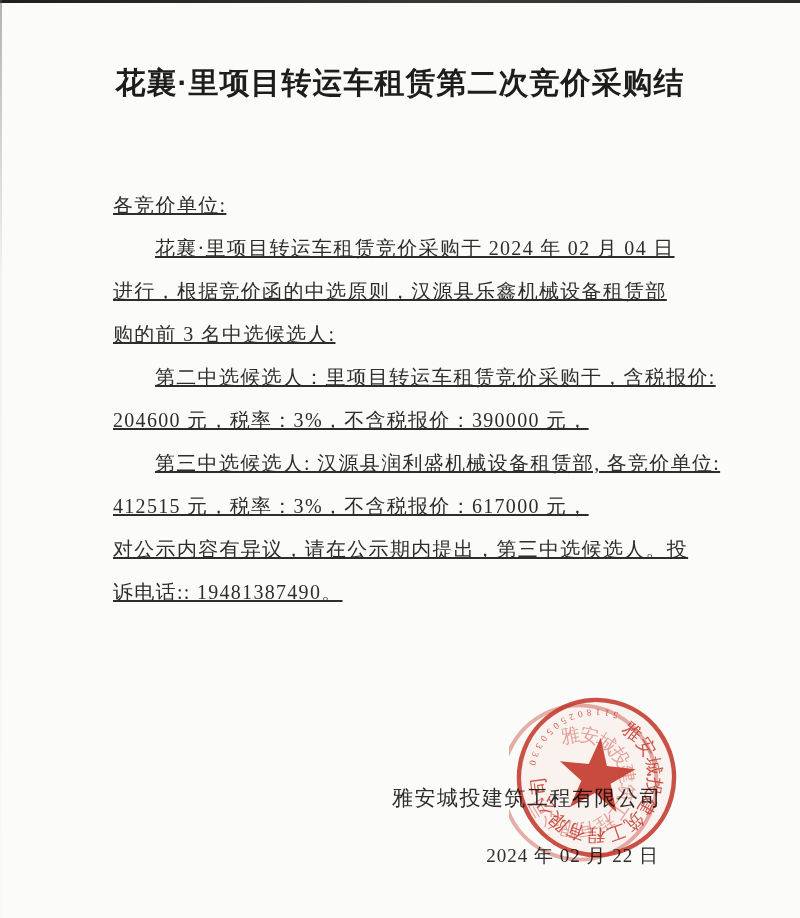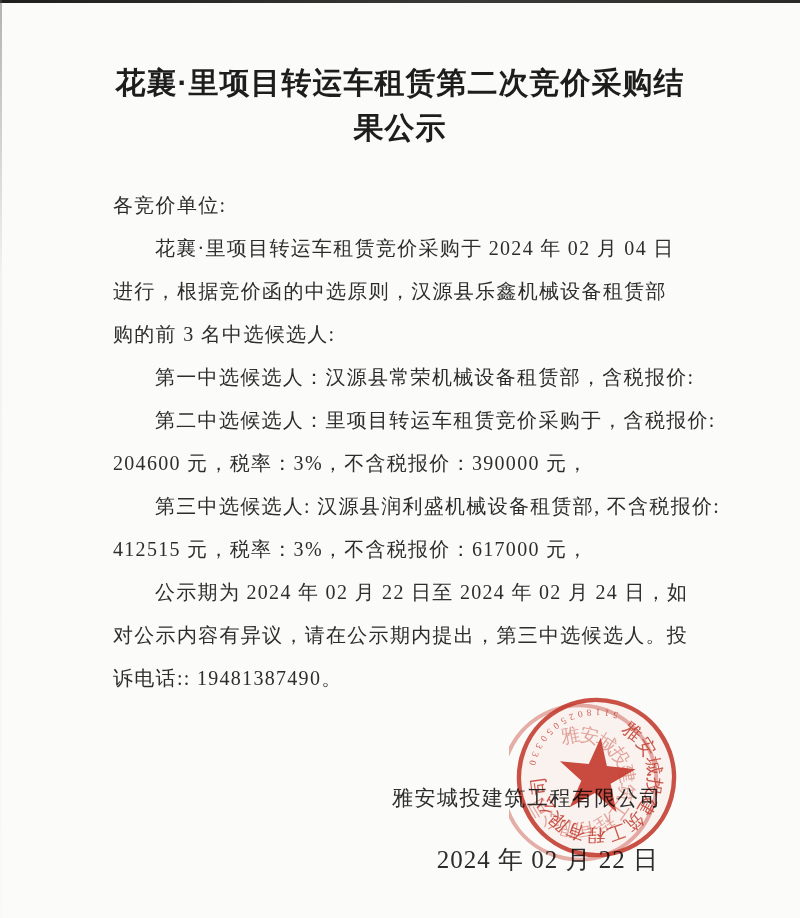--- a/index.html
+++ b/index.html
@@ -42,37 +42,38 @@
   .doc-title span { display: block; }
   .doc-body {
     position: absolute;
     left: 113px;
     top: 184px;
     width: 560px;
     font-size: 20px;
     line-height: 43px;
     letter-spacing: 1.3px;
     color: #2d2d2d;
+    text-decoration: underline;
   }
   .line { height: 43px; white-space: nowrap; }
   .line.indent { padding-left: 42px; }
   .sig-company {
     position: absolute;
     top: 784px;
     right: 138px;
     font-size: 21px;
     letter-spacing: 1.5px;
     color: #2d2d2d;
     white-space: nowrap;
   }
   .sig-date {
     position: absolute;
     top: 843px;
     right: 141px;
-    font-size: 25px;
+    font-size: 19px;
     letter-spacing: 1px;
     color: #2d2d2d;
     white-space: nowrap;
   }
   .seal {
     position: absolute;
     left: 509px;
     top: 690px;
     width: 175px;
     height: 175px;
@@ -82,34 +83,31 @@
 </style>
 </head>
 <body>
 
 <div class="page">
   <div class="scan-edge-top"></div>
   <div class="scan-edge-left"></div>
 
   <h1 class="doc-title">
     <span>花襄·里项目转运车租赁第二次竞价采购结</span>
-    <span>果公示</span>
   </h1>
 
   <div class="doc-body">
     <div class="line">各竞价单位:</div>
     <div class="line indent">花襄·里项目转运车租赁竞价采购于 2024 年 02 月 04 日</div>
     <div class="line">进行，根据竞价函的中选原则，汉源县乐鑫机械设备租赁部</div>
     <div class="line">购的前 3 名中选候选人:</div>
-    <div class="line indent">第一中选候选人：汉源县常荣机械设备租赁部，含税报价:</div>
     <div class="line indent">第二中选候选人：里项目转运车租赁竞价采购于，含税报价:</div>
     <div class="line">204600 元，税率：3%，不含税报价：390000 元，</div>
-    <div class="line indent">第三中选候选人: 汉源县润利盛机械设备租赁部, 不含税报价:</div>
+    <div class="line indent">第三中选候选人: 汉源县润利盛机械设备租赁部, 各竞价单位:</div>
     <div class="line">412515 元，税率：3%，不含税报价：617000 元，</div>
-    <div class="line indent">公示期为 2024 年 02 月 22 日至 2024 年 02 月 24 日，如</div>
     <div class="line">对公示内容有异议，请在公示期内提出，第三中选候选人。投</div>
     <div class="line">诉电话:: 19481387490。</div>
   </div>
 
   <div class="sig-company">雅安城投建筑工程有限公司</div>
   <div class="sig-date">2024 年 02 月 22 日</div>
 
   <svg id="seal-svg" class="seal" viewBox="0 0 175 175" xmlns="http://www.w3.org/2000/svg">
       <g transform="translate(-17 5) rotate(114 87.5 87.5)" opacity="0.5">
         <circle cx="87.5" cy="87.5" r="77" fill="none" stroke="#c63a2c" stroke-width="4" stroke-opacity="0.8"></circle>

